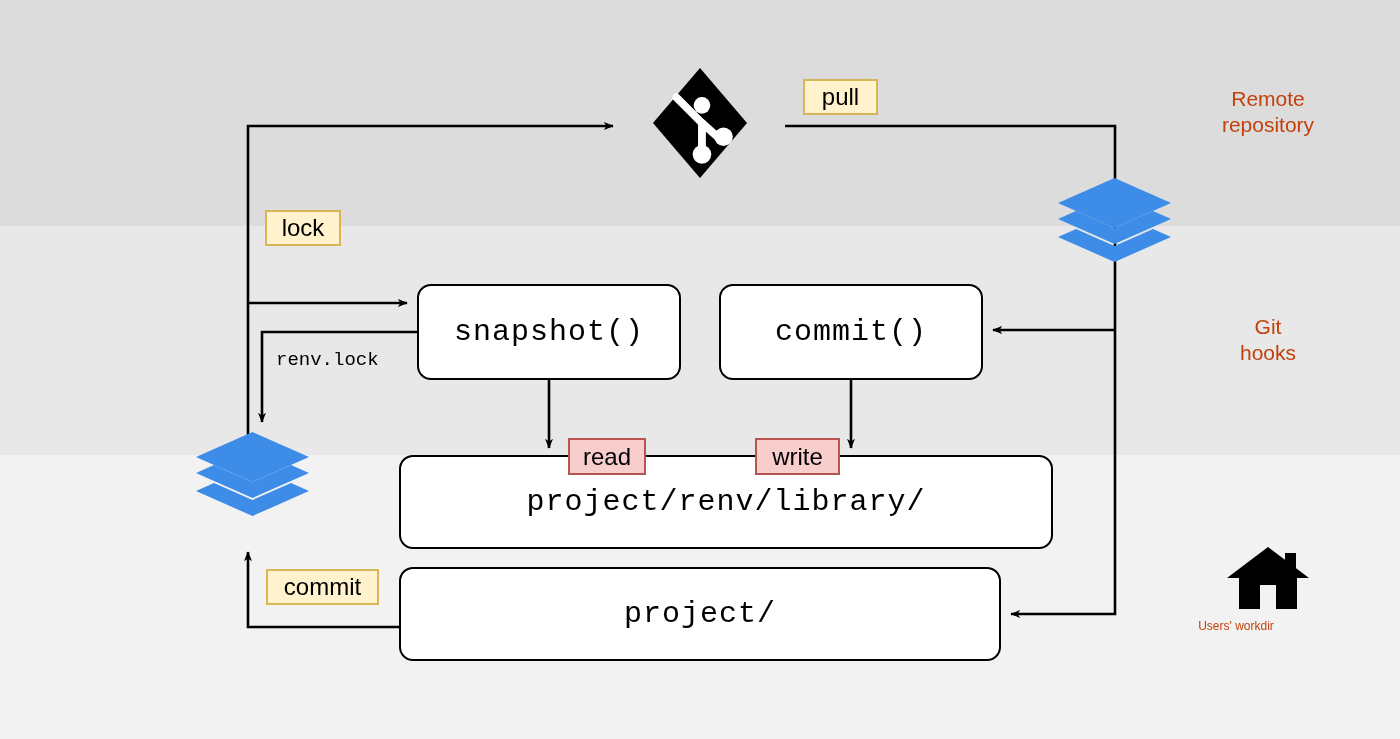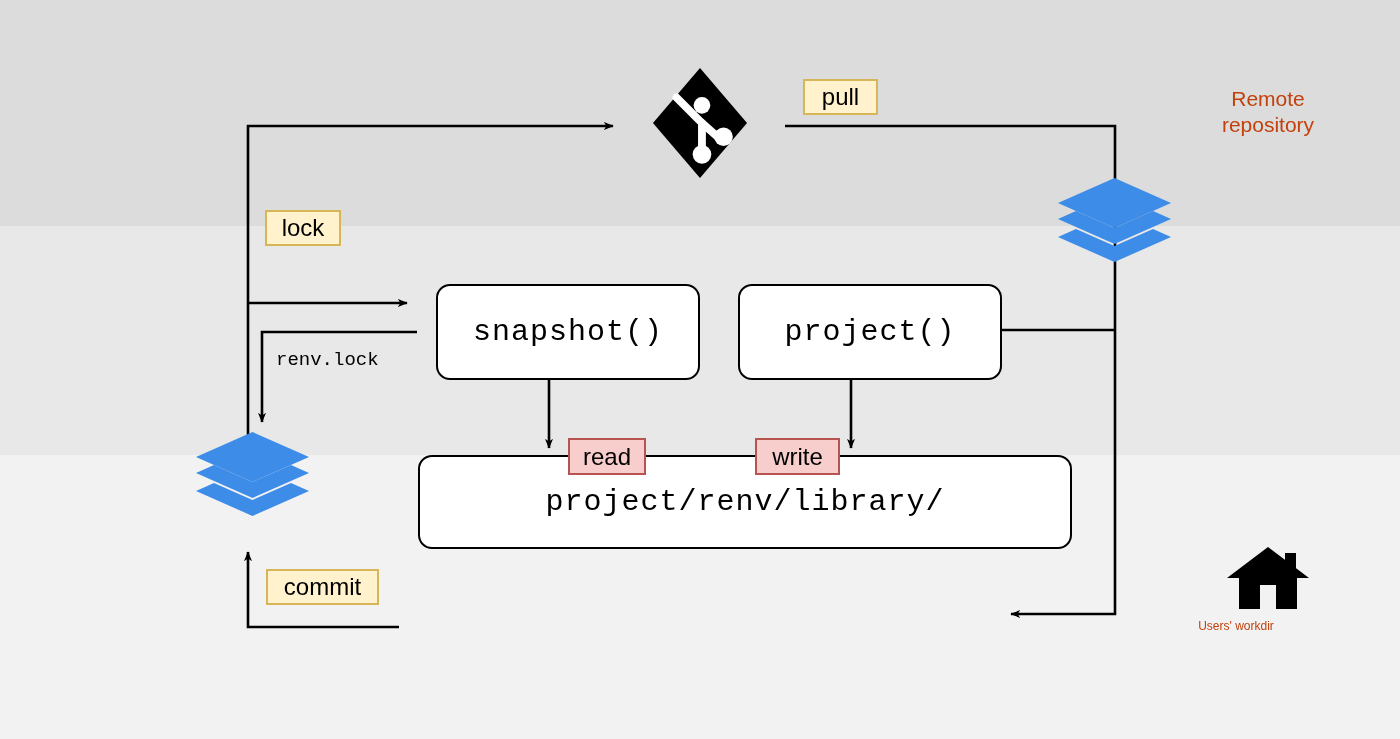--- a/index.html
+++ b/index.html
@@ -51,21 +51,20 @@
     border: 2px solid #000000;
     border-radius: 14px;
     box-sizing: border-box;
     display: flex;
     align-items: center;
     justify-content: center;
     font-family: "Liberation Mono", monospace;
     font-size: 30px;
     color: #000000;
     letter-spacing: 1px;
-    margin-left: 19px;
   }
   #node-snapshot { left: 417px; top: 284px; width: 264px; height: 96px; }
   #node-restore  { left: 719px; top: 284px; width: 264px; height: 96px; }
   #node-library  { left: 399px; top: 455px; width: 654px; height: 94px; text-align: center; }
   #node-project  { left: 399px; top: 567px; width: 602px; height: 94px; }
 
   .tag {
     position: absolute;
     box-sizing: border-box;
     display: flex;
@@ -104,20 +103,22 @@
 <body>
 
 <div id="canvas">
 
   <div class="band" id="band-remote"></div>
   <div class="band" id="band-hooks"></div>
   <div class="band" id="band-workdir"></div>
 
   <div class="band-label" id="label-remote">Remote
 repository</div>
+  <div class="band-label" id="label-hooks">Git
+hooks</div>
   <div class="band-label" id="label-workdir">Users' workdir</div>
 
   <svg id="wires" viewBox="0 0 1400 739" xmlns="http://www.w3.org/2000/svg">
     <defs>
       <marker id="ah" markerWidth="11" markerHeight="11" refX="9.2" refY="4" orient="auto" markerUnits="userSpaceOnUse">
         <path d="M0,0 L10,4 L0,8 L2.6,4 z" fill="#000000"></path>
       </marker>
     </defs>
     <g fill="none" stroke="#000000" stroke-width="2.6" stroke-linecap="butt" stroke-linejoin="miter">
 
@@ -135,22 +136,23 @@
 
       <path d="M399,627 L248,627 L248,552" marker-end="url(#ah)"></path>
 
       <path d="M549,380 L549,448" marker-end="url(#ah)"></path>
 
       <path d="M851,380 L851,448" marker-end="url(#ah)"></path>
     </g>
   </svg>
 
   <div class="node-box" id="node-snapshot">snapshot()</div>
-  <div class="node-box" id="node-restore">project()</div>
+  <div class="node-box" id="node-restore">commit()</div>
   <div class="node-box" id="node-library">project/renv/library/</div>
+  <div class="node-box" id="node-project">project/</div>
 
   <div class="tag tag-yellow" id="tag-pull">pull</div>
   <div class="tag tag-yellow" id="tag-push">lock</div>
   <div class="tag tag-yellow" id="tag-commit">commit</div>
   <div class="tag tag-pink" id="tag-read">read</div>
   <div class="tag tag-pink" id="tag-write">write</div>
 
   <div id="label-renvlock">renv.lock</div>
 
   <svg class="icon-abs" id="icon-git" viewBox="0 0 100 116" xmlns="http://www.w3.org/2000/svg">

